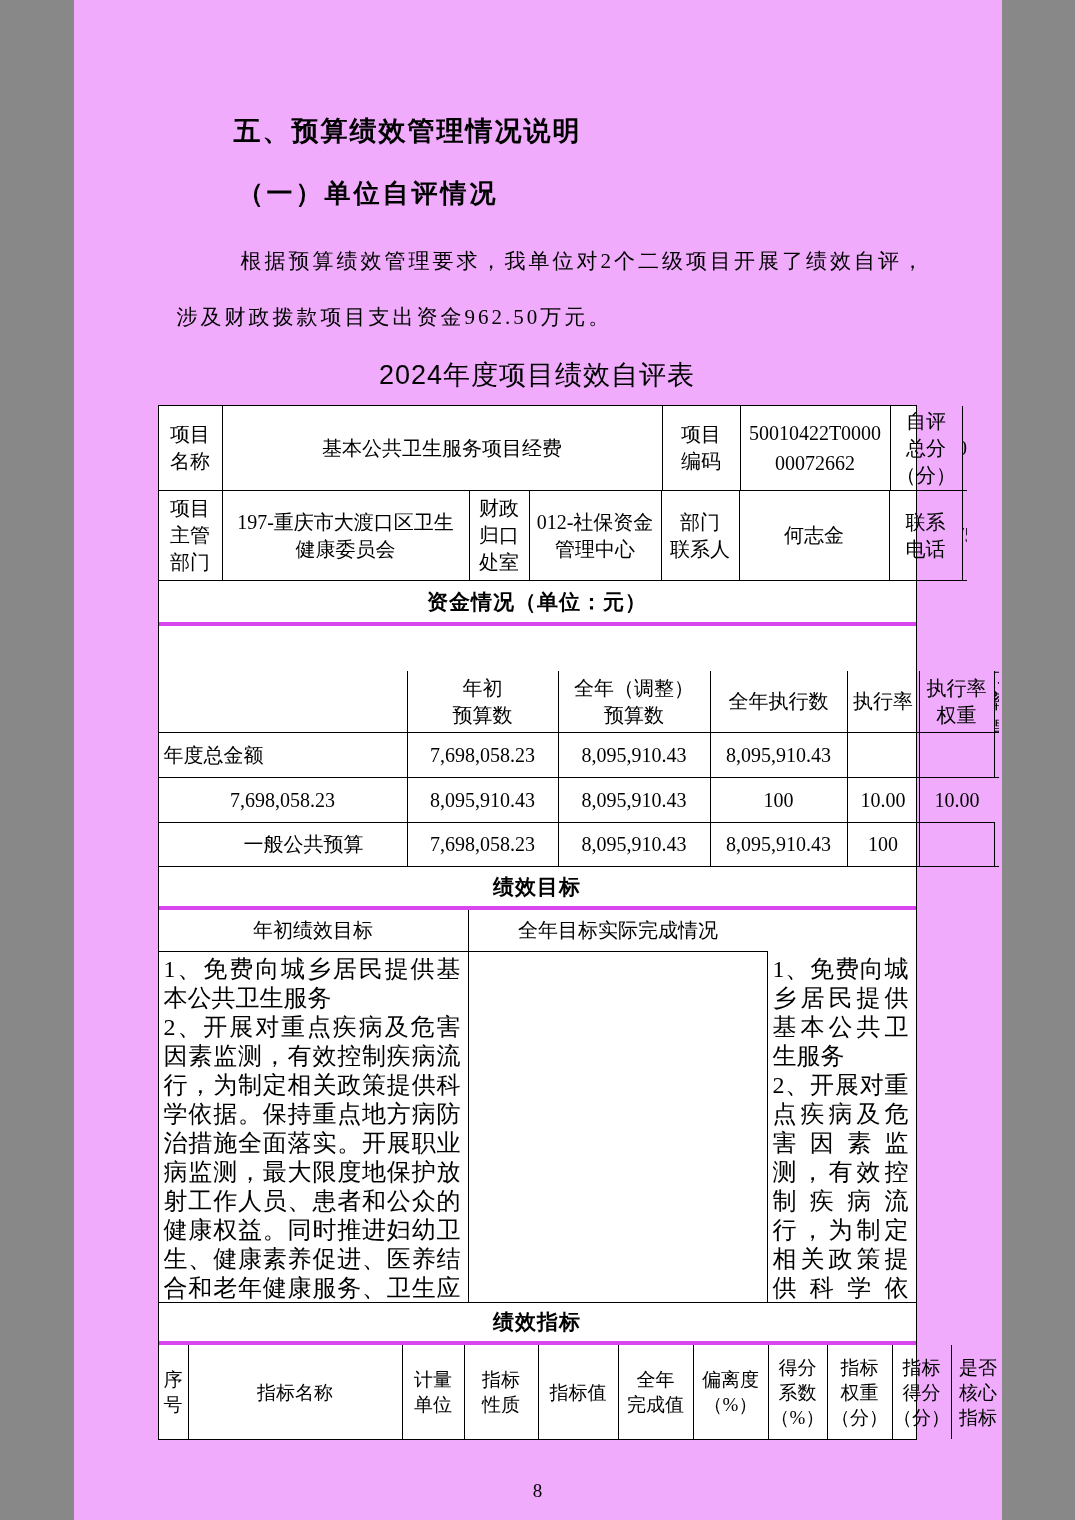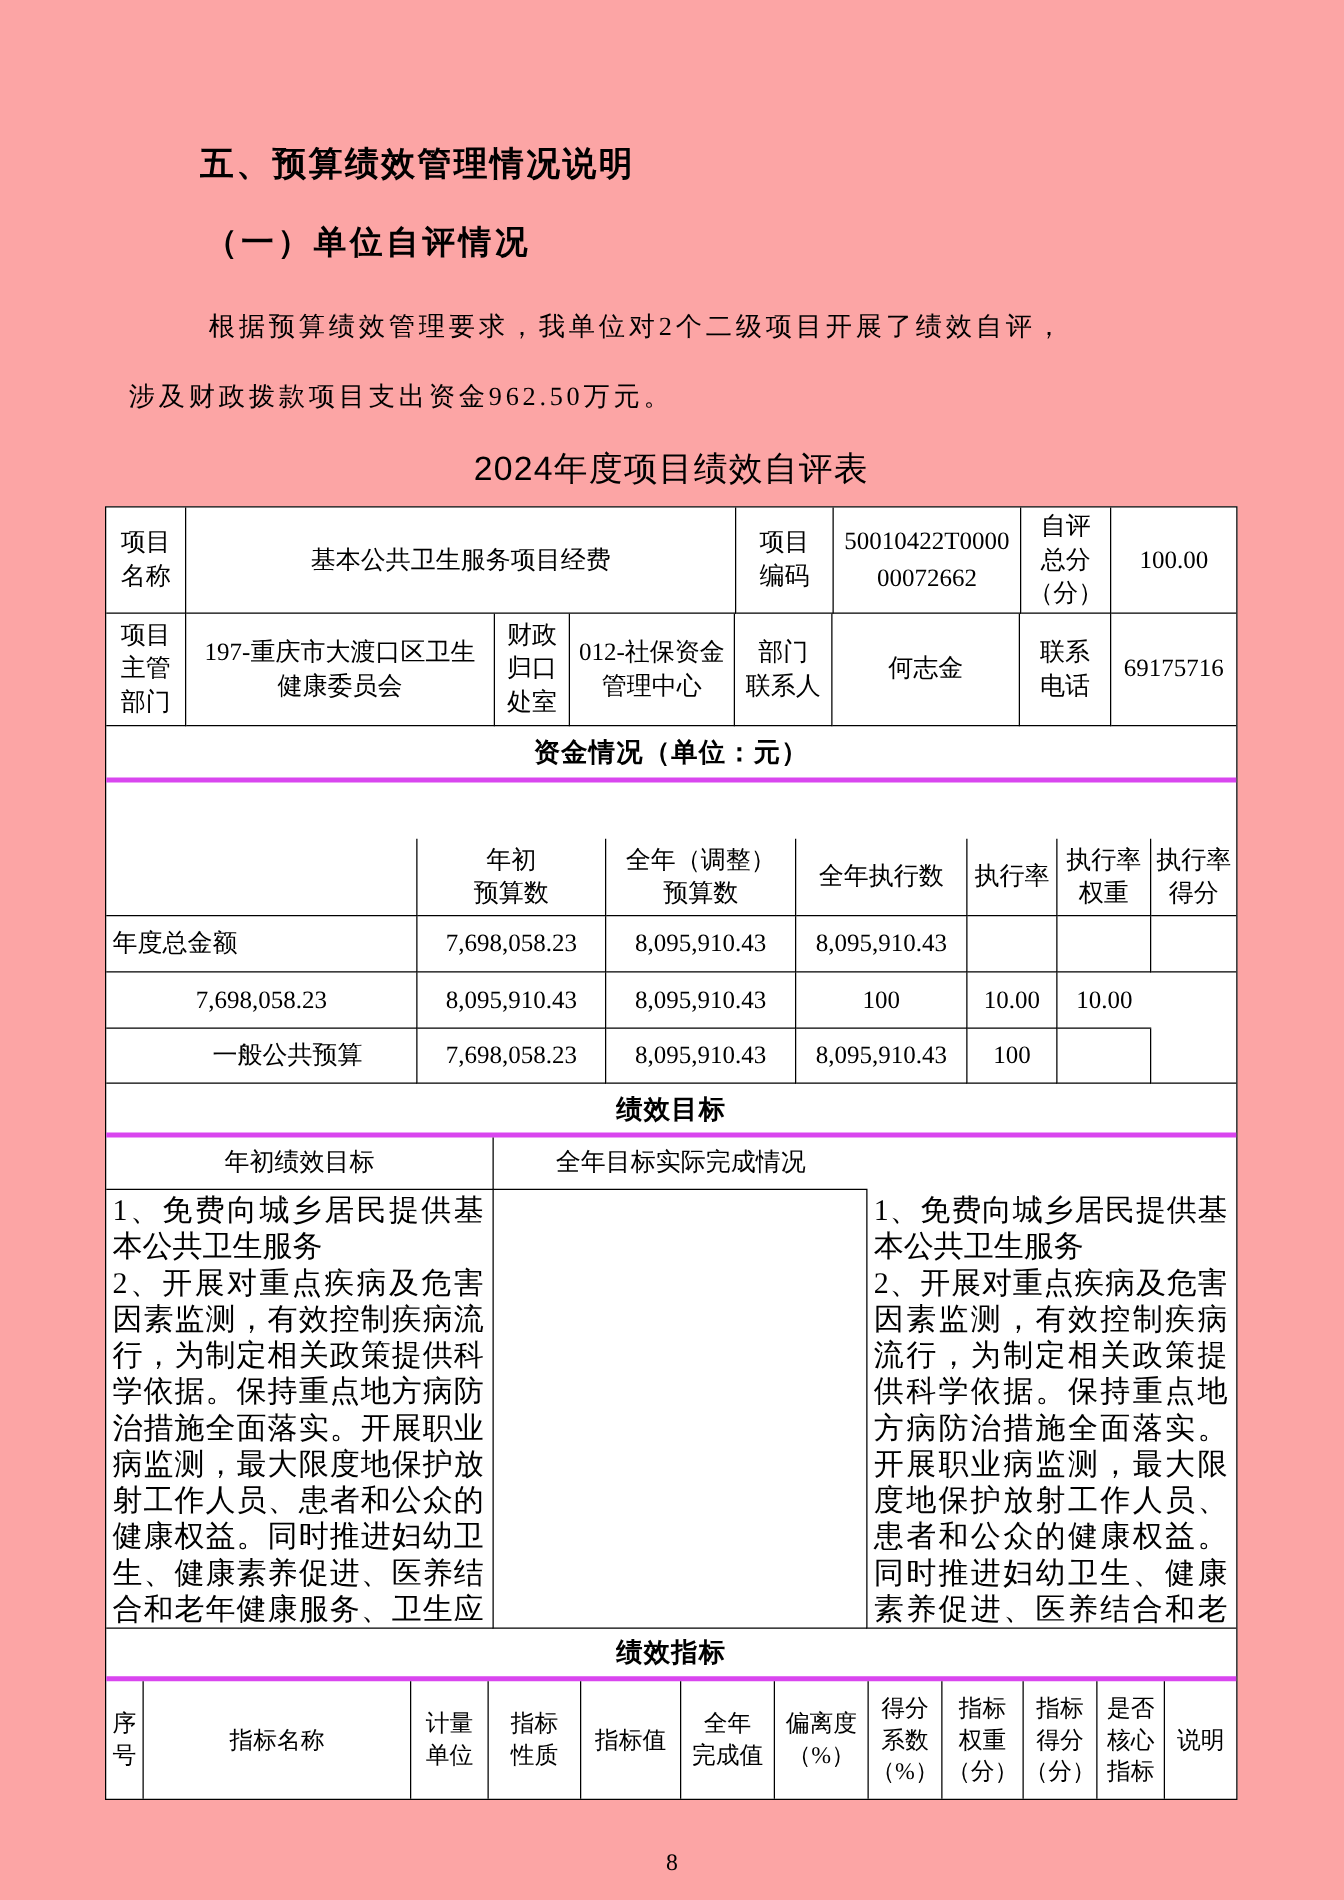--- a/index.html
+++ b/index.html
@@ -1,17 +1,17 @@
 <!DOCTYPE html>
 <html><head>
 <meta charset="utf-8">
 <style>
   html,body { margin:0; padding:0; background:#888; }
   .page {
-    width:1075px; height:1520px; background:#fca5a5; color:#000;
+    width:928px; height:1520px; background:#f0abfc; color:#000;
     font-family:"Liberation Serif", serif;
     position:relative; margin:0 auto; overflow:hidden; box-sizing:border-box;
   }
   .heading1 {
     margin:0 0 0 160px; padding-top:114px;
     font-family:"Liberation Sans", sans-serif;
     font-size:27px; font-weight:bold; letter-spacing:2px; line-height:34px;
   }
   .heading2 {
     margin:29px 14px 0 164px;

